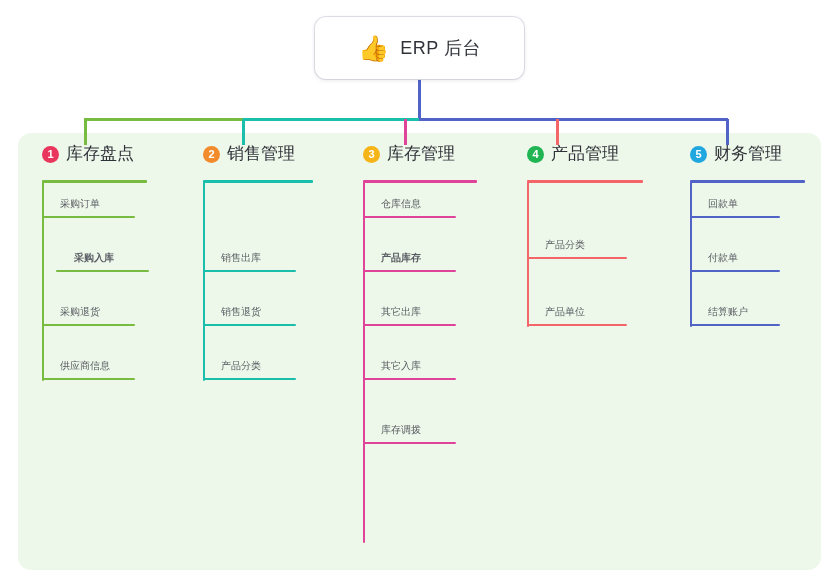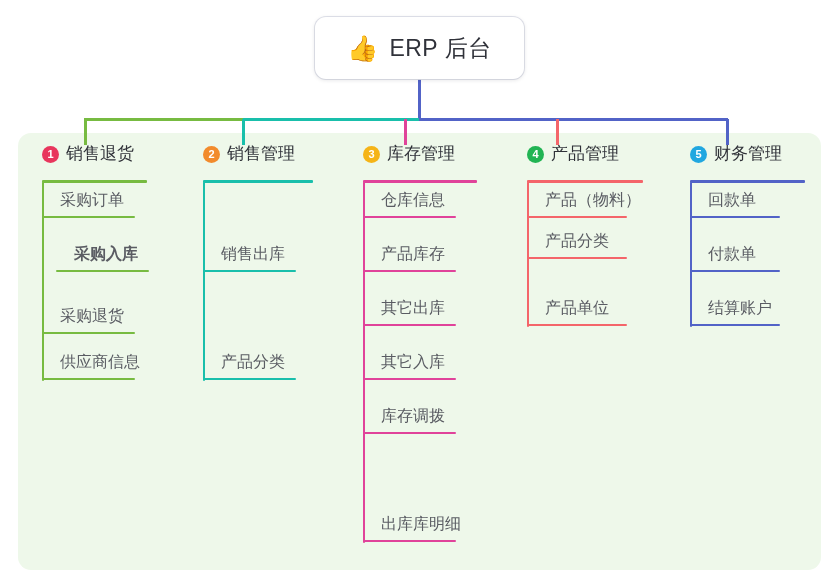--- a/index.html
+++ b/index.html
@@ -16,21 +16,21 @@
   .root-card{
     position:absolute;left:315px;top:17px;width:209px;height:62px;
     background:#ffffff;
     border-radius:11px;
     box-shadow:0 1px 4px rgba(20,20,40,.13), 0 0 0 1px rgba(225,228,236,.95);
     display:flex;align-items:center;justify-content:center;
     box-sizing:border-box;
   }
   .root-inner{display:flex;align-items:center;gap:11px;}
   .root-emoji{font-size:25px;line-height:1;display:block;}
-  .root-title{font-size:23px;color:#30323a;letter-spacing:.5px;white-space:nowrap;}
+  .root-title{font-size:18px;color:#30323a;letter-spacing:.5px;white-space:nowrap;}
 
   
   .panel{
     position:absolute;left:18px;top:133px;width:803px;height:437px;
     background:#eef8ea;border-radius:13px;
   }
 
   
   #wires{position:absolute;left:0;top:0;width:839px;height:588px;pointer-events:none;}
 
@@ -42,21 +42,21 @@
     display:inline-flex;align-items:center;justify-content:center;
     color:#fff;font-size:11px;font-weight:bold;line-height:1;
     margin-right:7px;margin-top:3px;flex:none;
     font-family:"Liberation Sans",sans-serif;
   }
   .head-text{font-size:17px;color:#2f3138;white-space:nowrap;line-height:1.25;}
   .head-rule{position:absolute;left:0;height:3px;border-radius:1px;}
 
   .leaf{position:absolute;}
   .leaf-text{
-    font-size:16px;color:#5a5c63;white-space:nowrap;
+    font-size:10px;color:#5a5c63;white-space:nowrap;
     position:absolute;left:18px;bottom:7px;text-align:center;
   }
   .leaf-rule{position:absolute;left:0;bottom:0;height:2px;border-radius:1px;}
   .spine{position:absolute;width:2px;border-radius:1px;}
 </style>
 </head>
 <body>
 
 <div id="stage">
 
@@ -78,100 +78,96 @@
     <div class="root-inner">
       <span class="root-emoji">👍</span>
       <span class="root-title">ERP 后台</span>
     </div>
   </div>
 
   <div id="columns">
       <div class="col" style="left: 42px;">
         <div class="col-head">
           <span class="badge" style="background: rgb(232, 54, 93);">1</span>
-          <span class="head-text">销售退货</span>
+          <span class="head-text">库存盘点</span>
         </div>
         <div class="head-rule" style="width: 105px; top: 37px; background: rgb(119, 187, 65);"></div>
         <div class="spine" style="left: 0px; top: 39px; height: 199px; background: rgb(119, 187, 65);"></div>
         <div class="leaf" style="left: 0px; top: 45px; width: 93px; height: 30px;">
           <span class="leaf-text">采购订单</span>
           <div class="leaf-rule" style="width: 93px; background: rgb(119, 187, 65);"></div>
         </div>
         <div class="leaf" style="left: 14px; top: 99px; width: 93px; height: 30px; font-weight: bold;">
           <span class="leaf-text">采购入库</span>
           <div class="leaf-rule" style="width: 93px; background: rgb(119, 187, 65);"></div>
         </div>
-        <div class="leaf" style="left: 0px; top: 161px; width: 93px; height: 30px; padding-left: 39px;">
+        <div class="leaf" style="left: 0px; top: 153px; width: 93px; height: 30px; padding-left: 39px;">
           <span class="leaf-text">采购退货</span>
           <div class="leaf-rule" style="width: 93px; background: rgb(119, 187, 65);"></div>
         </div>
         <div class="leaf" style="left: 0px; top: 207px; width: 93px; height: 30px;">
           <span class="leaf-text">供应商信息</span>
           <div class="leaf-rule" style="width: 93px; background: rgb(119, 187, 65);"></div>
         </div>
       </div>
       <div class="col" style="left: 203px;">
         <div class="col-head">
           <span class="badge" style="background: rgb(242, 139, 44);">2</span>
           <span class="head-text">销售管理</span>
         </div>
         <div class="head-rule" style="width: 110px; top: 37px; background: rgb(25, 191, 171);"></div>
         <div class="spine" style="left: 0px; top: 39px; height: 199px; background: rgb(25, 191, 171);"></div>
         <div class="leaf" style="left: 0px; top: 99px; width: 93px; height: 30px;">
           <span class="leaf-text">销售出库</span>
           <div class="leaf-rule" style="width: 93px; background: rgb(25, 191, 171);"></div>
         </div>
+        <div class="leaf" style="left: 0px; top: 153px; width: 93px; height: 30px;">
+          <span class="leaf-text">销售退货</span>
+          <div class="leaf-rule" style="width: 93px; background: rgb(25, 191, 171);"></div>
+        </div>
         <div class="leaf" style="left: 0px; top: 207px; width: 93px; height: 30px;">
           <span class="leaf-text">产品分类</span>
           <div class="leaf-rule" style="width: 93px; background: rgb(25, 191, 171);"></div>
         </div>
       </div>
       <div class="col" style="left: 363px;">
         <div class="col-head">
           <span class="badge" style="background: rgb(245, 180, 23);">3</span>
           <span class="head-text">库存管理</span>
         </div>
         <div class="head-rule" style="width: 114px; top: 37px; background: rgb(224, 67, 154);"></div>
         <div class="spine" style="left: 0px; top: 39px; height: 361px; background: rgb(224, 67, 154);"></div>
         <div class="leaf" style="left: 0px; top: 45px; width: 93px; height: 30px;">
           <span class="leaf-text">仓库信息</span>
           <div class="leaf-rule" style="width: 93px; background: rgb(224, 67, 154);"></div>
         </div>
-        <div class="leaf" style="left: 0px; top: 99px; width: 93px; height: 30px;">
+        <div class="leaf" style="left: 0px; top: 99px; width: 93px; height: 30px; font-weight: bold;">
           <span class="leaf-text">产品库存</span>
           <div class="leaf-rule" style="width: 93px; background: rgb(224, 67, 154);"></div>
         </div>
         <div class="leaf" style="left: 0px; top: 153px; width: 93px; height: 30px;">
           <span class="leaf-text">其它出库</span>
           <div class="leaf-rule" style="width: 93px; background: rgb(224, 67, 154);"></div>
         </div>
         <div class="leaf" style="left: 0px; top: 207px; width: 93px; height: 30px;">
           <span class="leaf-text">其它入库</span>
           <div class="leaf-rule" style="width: 93px; background: rgb(224, 67, 154);"></div>
         </div>
-        <div class="leaf" style="left: 0px; top: 261px; width: 93px; height: 30px; padding-left: 36px;">
+        <div class="leaf" style="left: 0px; top: 271px; width: 93px; height: 30px; padding-left: 36px;">
           <span class="leaf-text">库存调拨</span>
-          <div class="leaf-rule" style="width: 93px; background: rgb(224, 67, 154);"></div>
-        </div>
-        <div class="leaf" style="left: 0px; top: 369px; width: 93px; height: 30px;">
-          <span class="leaf-text">出库库明细</span>
           <div class="leaf-rule" style="width: 93px; background: rgb(224, 67, 154);"></div>
         </div>
       </div>
       <div class="col" style="left: 527px;">
         <div class="col-head">
           <span class="badge" style="background: rgb(33, 180, 83);">4</span>
           <span class="head-text">产品管理</span>
         </div>
         <div class="head-rule" style="width: 116px; top: 37px; background: rgb(244, 101, 106);"></div>
         <div class="spine" style="left: 0px; top: 39px; height: 145px; background: rgb(244, 101, 106);"></div>
-        <div class="leaf" style="left: 0px; top: 45px; width: 100px; height: 30px;">
-          <span class="leaf-text">产品（物料）</span>
-          <div class="leaf-rule" style="width: 100px; background: rgb(244, 101, 106);"></div>
-        </div>
         <div class="leaf" style="left: 0px; top: 86px; width: 100px; height: 30px;">
           <span class="leaf-text">产品分类</span>
           <div class="leaf-rule" style="width: 100px; background: rgb(244, 101, 106);"></div>
         </div>
         <div class="leaf" style="left: 0px; top: 153px; width: 100px; height: 30px;">
           <span class="leaf-text">产品单位</span>
           <div class="leaf-rule" style="width: 100px; background: rgb(244, 101, 106);"></div>
         </div>
       </div>
       <div class="col" style="left: 690px;">

